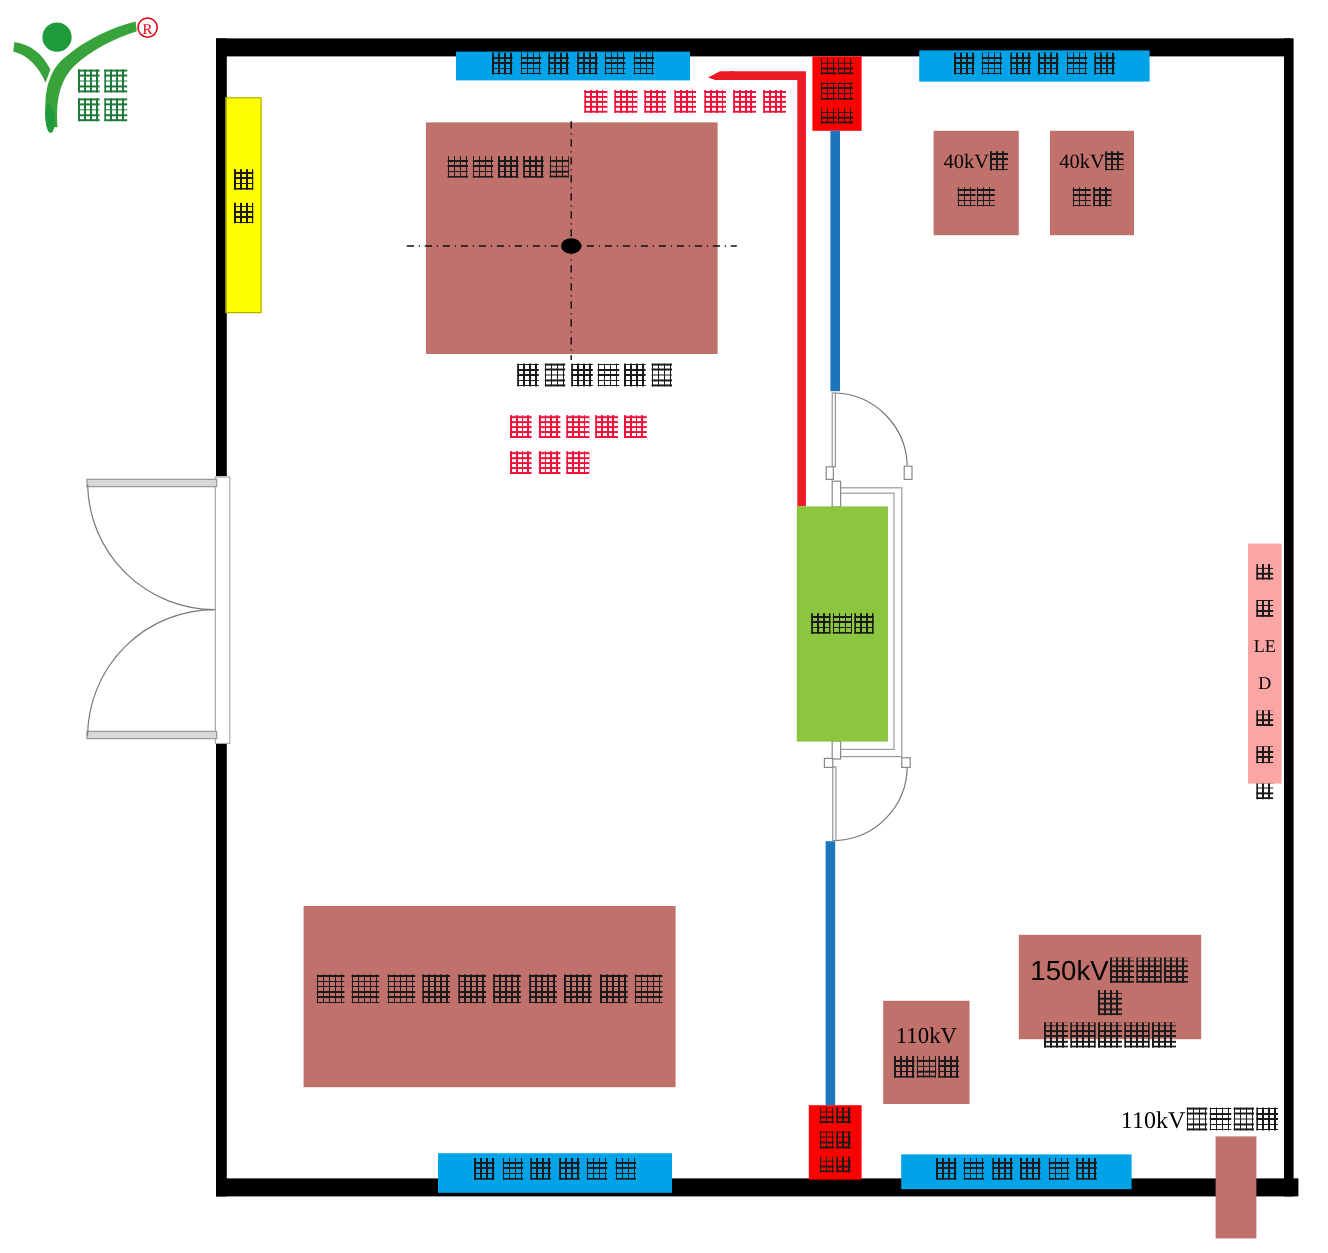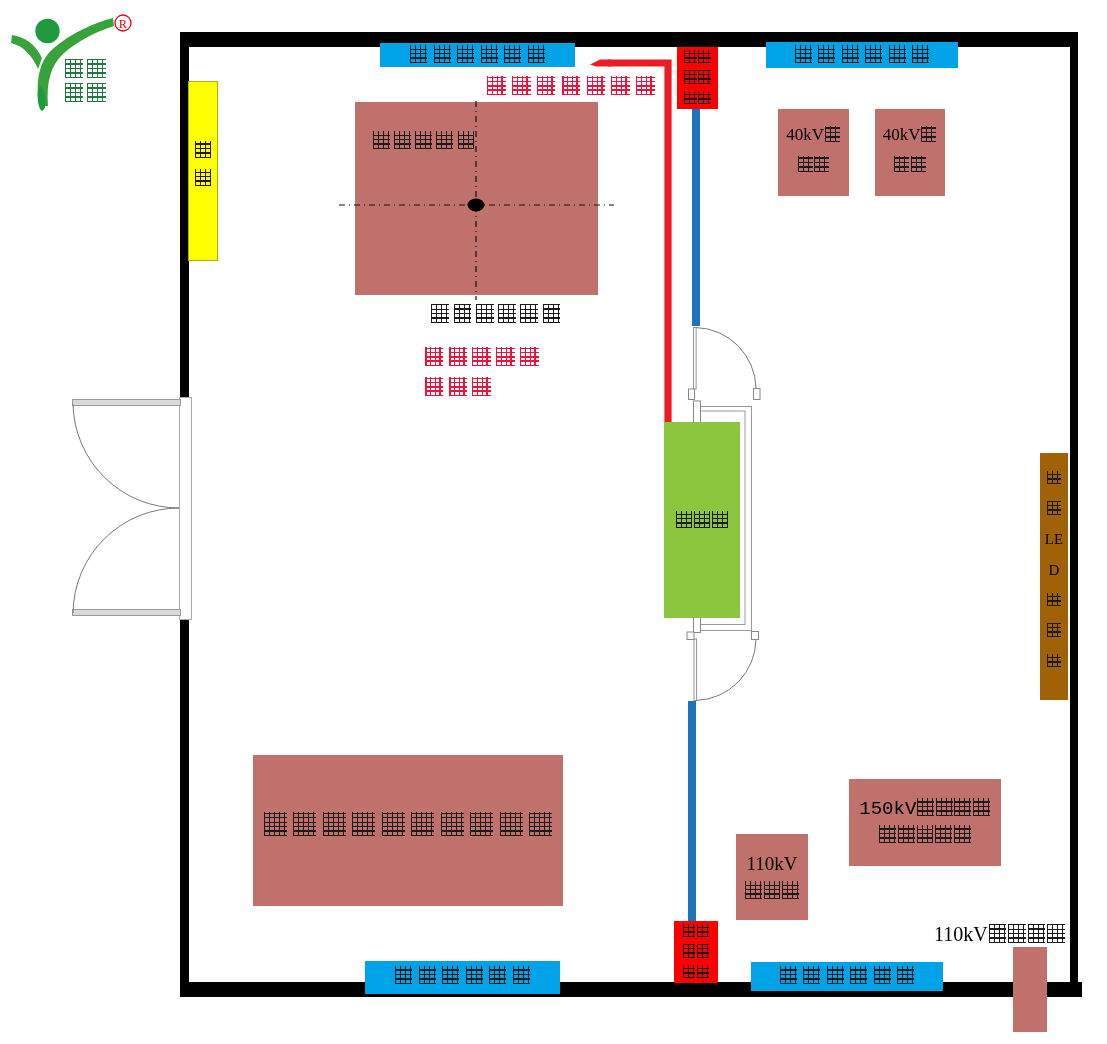--- a/index.html
+++ b/index.html
@@ -149,25 +149,25 @@
   <rect x="73.5" y="68.5" width="6.5" height="11" fill="#fff" stroke="#888" stroke-width="1"></rect>
 </svg>
 
 <svg class="abs" style="left:680px;top:628px" width="90" height="90" viewBox="0 0 90 90">
   <path d="M 76 11 A 62 62 0 0 1 16 72.5" fill="none" stroke="#777" stroke-width="1"></path>
   <rect x="14" y="11" width="2.6" height="61.5" fill="#fff" stroke="#888" stroke-width="0.9"></rect>
   <rect x="7" y="4" width="7" height="7.5" fill="#fff" stroke="#888" stroke-width="1"></rect>
   <rect x="71.5" y="3.5" width="7" height="8" fill="#fff" stroke="#888" stroke-width="1"></rect>
 </svg>
 
-<div class="abs" style="left:1040px;top:453px;width:28px;height:247px;background:#a16207;text-align:center;font-size:15px;font-family:'Liberation Serif',serif;line-height:30.5px;padding-top:10px;box-sizing:border-box">
+<div class="abs" style="left:1040px;top:453px;width:28px;height:200px;background:#fca5a5;text-align:center;font-size:15px;font-family:'Liberation Serif',serif;line-height:30.5px;padding-top:10px;box-sizing:border-box">
   <span class="z"></span><br><span class="z"></span><br>LE<br>D<br><span class="z"></span><br><span class="z"></span><br><span class="z"></span>
 </div>
 
-<div class="abs" style="left:849px;top:779px;width:152px;height:87px;background:#c0716b;text-align:center;font-size:19px;line-height:27px;padding-top:17px;box-sizing:border-box;font-family:Liberation Mono, monospace">
+<div class="abs" style="left:849px;top:779px;width:152px;height:87px;background:#c0716b;text-align:center;font-size:23px;line-height:27px;padding-top:17px;box-sizing:border-box;font-family:Liberation Sans, sans-serif">
   150kV<span class="z"></span><span class="z"></span><span class="z"></span><span class="z"></span><br>
   <span class="z"></span><span class="z"></span><span class="z"></span><span class="z"></span><span class="z"></span>
 </div>
 
 <div class="abs" style="left:736px;top:834px;width:72px;height:86px;background:#c0716b;text-align:center;font-size:19px;line-height:27px;padding-top:16px;box-sizing:border-box;font-family:'Liberation Serif',serif">
   110kV<br><span class="z"></span><span class="z"></span><span class="z"></span>
 </div>
 
 <div class="abs" style="left:934px;top:923px;font-size:20px;font-family:'Liberation Serif',serif">
   110kV<span class="z"></span><span class="z"></span><span class="z"></span><span class="z"></span>

